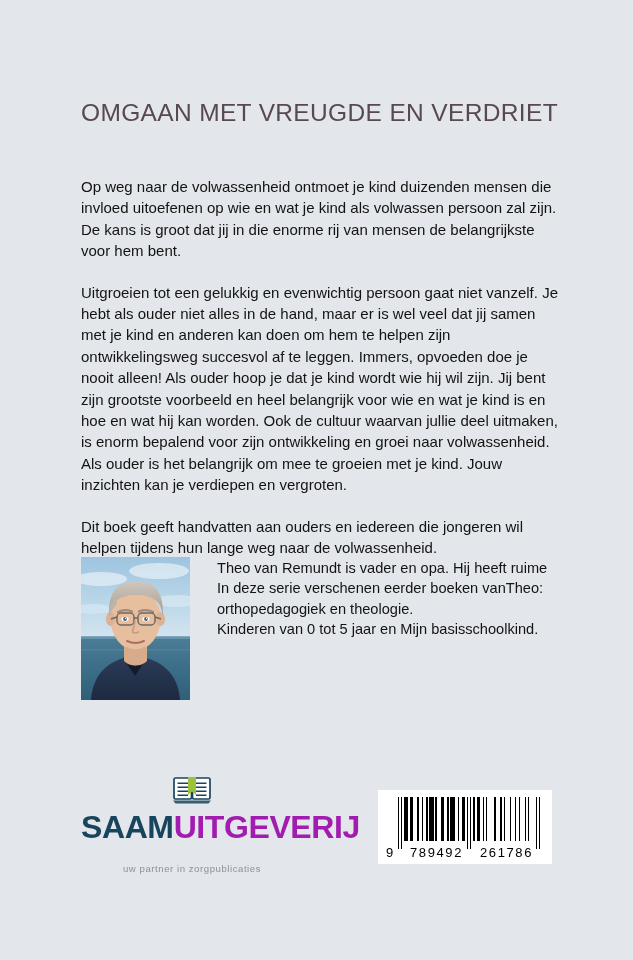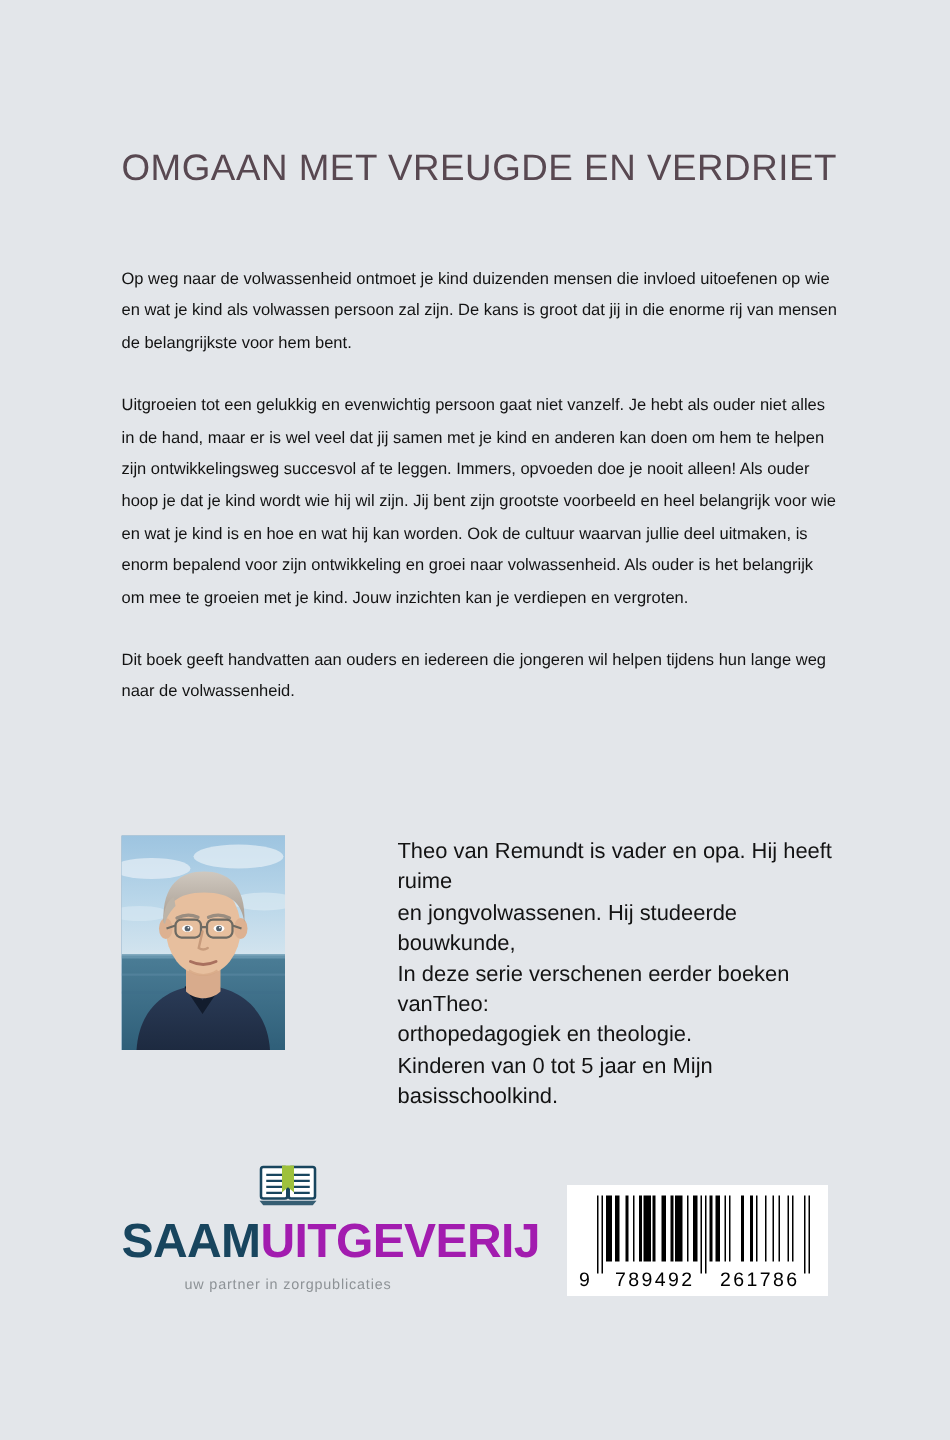--- a/index.html
+++ b/index.html
@@ -32,40 +32,39 @@
     color: #584851;
     white-space: nowrap;
   }
 
   
   .body-copy {
     position: absolute;
     left: 81px;
     top: 176px;
     width: 478px;
-    font-size: 11px;
+    font-size: 15px;
     line-height: 21.4px;
     color: #131313;
   }
   .body-copy p {
     margin: 0 0 20px 0;
   }
   .body-copy p:last-child {
     margin-bottom: 0;
   }
 
   
   .author-block {
     position: absolute;
     left: 81px;
     top: 557px;
     width: 478px;
     display: flex;
     align-items: flex-start;
-    gap: 48px;
   }
 
   .author-photo {
     width: 109px;
     height: 143px;
     flex: 0 0 109px;
     position: relative;
     overflow: hidden;
     background: #7fa8c6;
   }
@@ -102,21 +101,21 @@
   .logo-wordmark {
     font-size: 32px;
     font-weight: bold;
     letter-spacing: -0.4px;
     line-height: 1;
     white-space: nowrap;
   }
   .logo-saam { color: #18455e; }
   .logo-uitgeverij { color: #a21caf; }
   .logo-tagline {
-    margin-top: 8px;
+    margin-top: 20px;
     font-size: 9.6px;
     letter-spacing: 0.55px;
     color: #8d9296;
   }
 
   
   .barcode-box {
     position: absolute;
     left: 378px;
     top: 790px;
@@ -244,21 +243,20 @@
         <path d="M 54 64 L 51.5 75 q 3 2 6 0" stroke="#c79b7c" stroke-width="1.6" fill="none" stroke-linecap="round"></path>
 
         <path d="M 46 84 q 8.5 4 17 0" stroke="#a9705e" stroke-width="2" fill="none" stroke-linecap="round"></path>
 
         <path d="M 45 90 q 9.5 6 19 0" stroke="#d5a684" stroke-width="1.4" fill="none" opacity="0.7"></path>
       </svg>
     </div>
 
     <div class="author-text">
       <div>Theo van Remundt is vader en opa. Hij heeft ruime</div>
-      <div>en jongvolwassenen. Hij studeerde bouwkunde,</div>
       <div>In deze serie verschenen eerder boeken vanTheo:</div>
       <div>orthopedagogiek en theologie.</div>
       <div class="ital">Kinderen van 0 tot 5 jaar en Mijn basisschoolkind.</div>
     </div>
 
   </div>
 
   <div class="publisher">
     <svg class="logo-mark" viewBox="0 0 44 33" aria-hidden="true">
 

